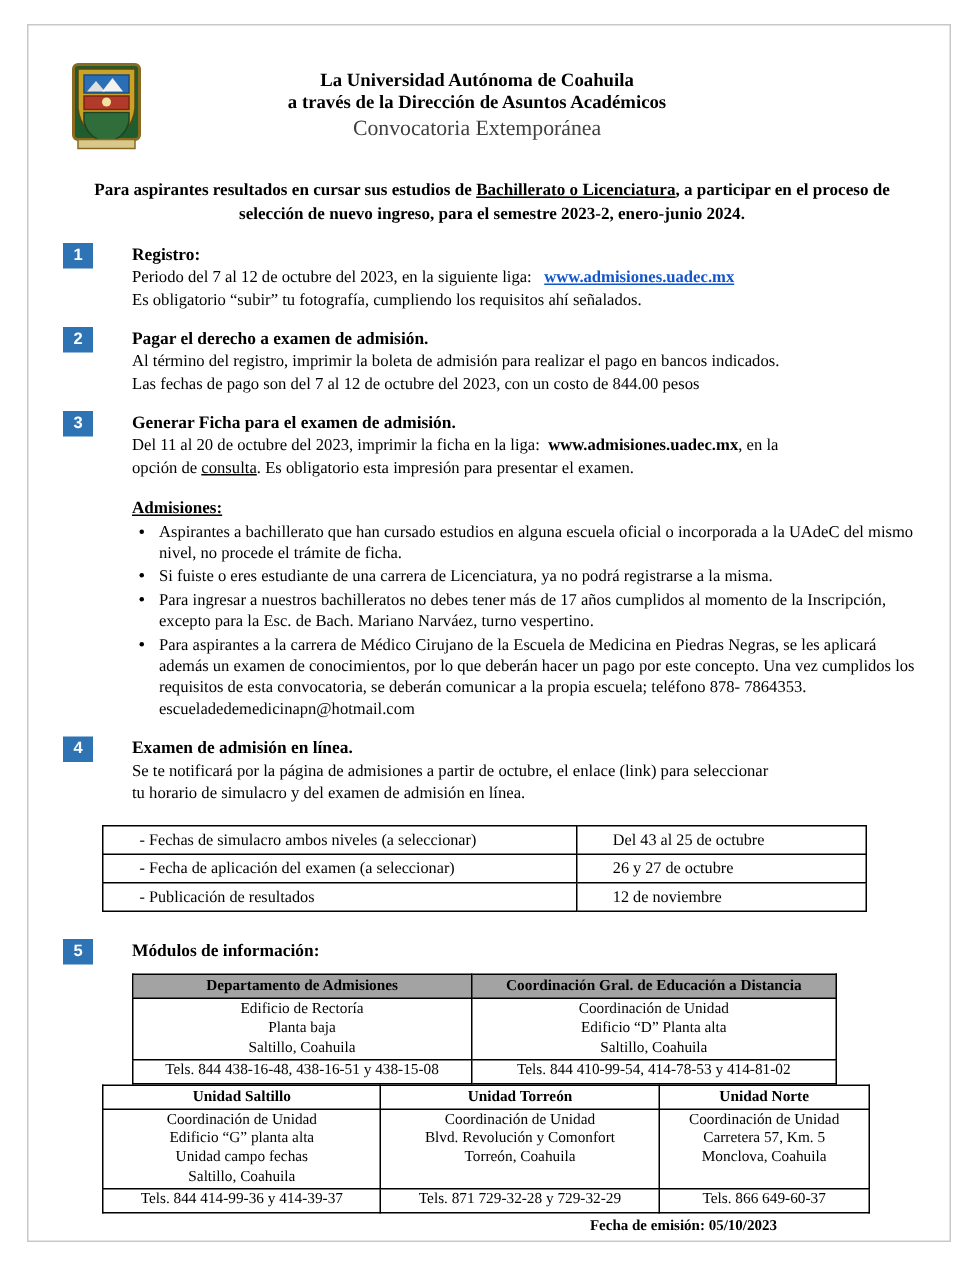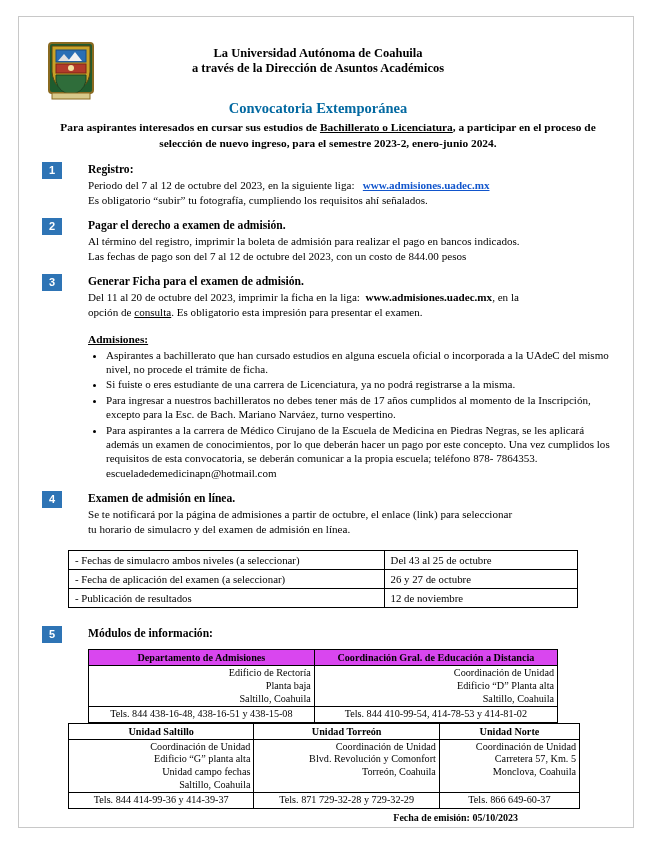--- a/index.html
+++ b/index.html
@@ -59,24 +59,24 @@
   }
   .header-line1, .header-line2 {
     font-family: "Liberation Serif", serif;
     font-weight: bold;
     font-size: 12.5px;
     line-height: 15px;
     color: #000;
   }
   .header-title {
     font-family: "Liberation Serif", serif;
-    font-weight: bold;
+    font-weight: normal;
     font-size: 14.5px;
-    color: #0369a1;
-    margin-top: 24px;
+    color: #404040;
+    margin-top: 2px;
   }
 
   
   .intro {
     margin-top: 4px;
     text-align: center;
     font-size: 11.4px;
     line-height: 15.5px;
     font-weight: bold;
     padding: 0 14px;
@@ -145,40 +145,40 @@
     margin-left: 28px;
     width: 510px;
   }
   table.t1 {
     border-collapse: collapse;
     width: 100%;
     font-size: 10.8px;
   }
   table.t1 td {
     border: 1px solid #000;
-    padding: 2px 6px;
+    padding: 2px 24px;
     line-height: 14px;
   }
   table.t1 td.left { width: 62%; }
   .table-wrap-2 {
     margin-top: 8px;
     margin-left: 48px;
     width: 470px;
   }
   table.t2 {
     border-collapse: collapse;
     width: 100%;
     font-size: 10.2px;
     text-align: center;
   }
   table.t2 th {
     border: 1px solid #000;
     font-weight: bold;
     padding: 2px 3px;
-    background: #d946ef;
+    background: #a3a3a3;
   }
   table.t2 td {
     border: 1px solid #000;
     padding: 1px 3px;
     line-height: 12.6px;
   }
 
   .table-wrap-3 {
     margin-left: 28px;
     width: 512px;
@@ -201,21 +201,21 @@
   }
 
   .footer {
     position: absolute;
     right: 14px;
     bottom: 22px;
     font-size: 10px;
     font-weight: bold;
   }
 
-  .cell-lines span { display: block; text-align: right; }
+  .cell-lines span { display: block; }
 </style>
 </head>
 <body>
 
 <div class="page">
   <div class="page-border"></div>
 
   <div class="content">
 
     <div class="header">
@@ -235,21 +235,21 @@
 
       <div class="header-text">
         <div class="header-line1">La Universidad Autónoma de Coahuila</div>
         <div class="header-line2">a través de la Dirección de Asuntos Académicos</div>
         <div class="header-title">Convocatoria Extemporánea</div>
       </div>
 
     </div>
 
     <div class="intro">
-      <span>Para aspirantes interesados en cursar sus estudios de </span><span class="u">Bachillerato o Licenciatura</span><span>, a participar en el proceso de selección de nuevo ingreso, para el semestre </span><span>2023-2, enero-junio 2024.</span>
+      <span>Para aspirantes resultados en cursar sus estudios de </span><span class="u">Bachillerato o Licenciatura</span><span>, a participar en el proceso de selección de nuevo ingreso, para el semestre </span><span>2023-2, enero-junio 2024.</span>
     </div>
 
     <div class="step">
       <div class="step-num">1</div>
       <div class="step-title">Registro:</div>
       <div class="step-body">
         <span>Periodo del 7 al 12 de octubre del 2023, en la siguiente liga:</span>
         &nbsp;&nbsp;<a class="link" href="#">www.admisiones.uadec.mx</a><br>
         <span>Es obligatorio “subir” tu fotografía, cumpliendo los requisitos ahí señalados.</span>
       </div>

